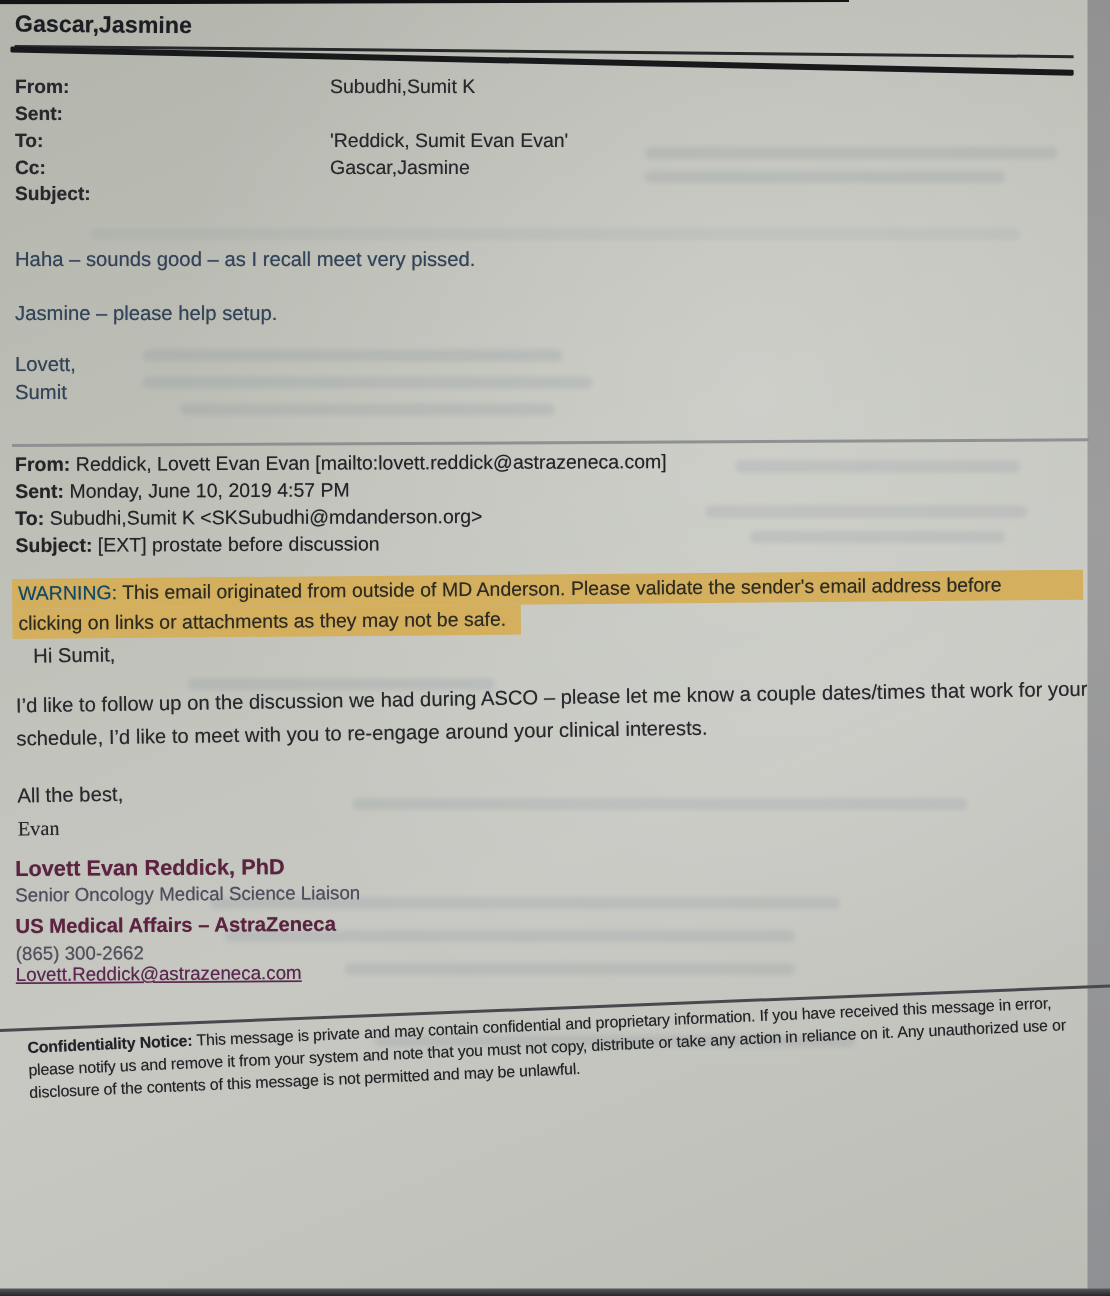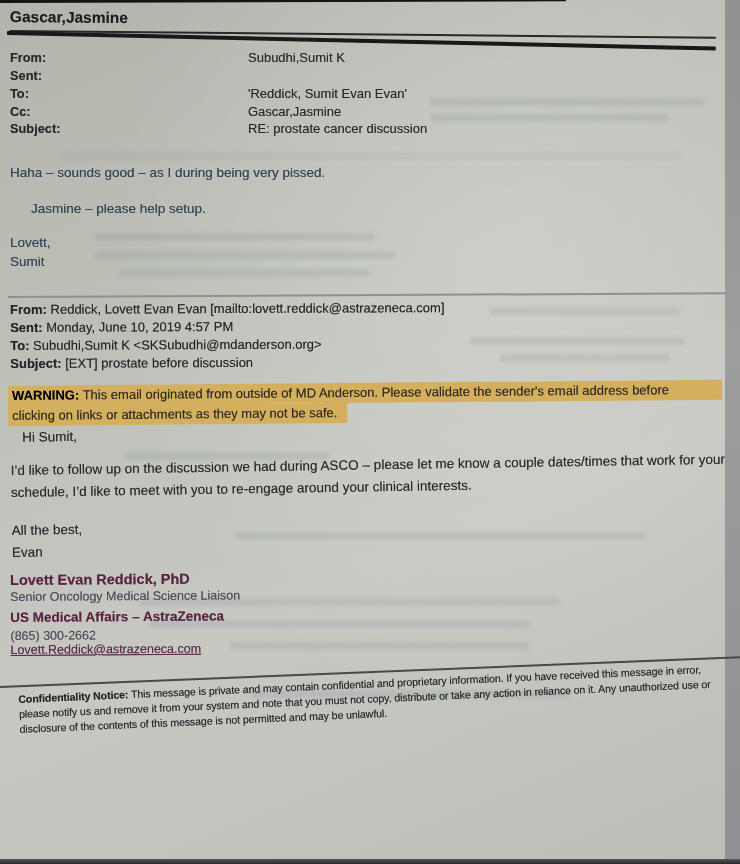--- a/index.html
+++ b/index.html
@@ -27,40 +27,40 @@
     transform:rotate(0.55deg); transform-origin:left top;
   }
   .thick-rule {
     position:absolute; left:7px; top:31px; width:709px; height:4px; background:#17191b;
     transform:rotate(1.25deg); transform-origin:left top; border-radius:1px;
   }
 
   .hdr-block { position:absolute; left:10px; top:50px; width:710px; }
   .hdr-row   { position:absolute; left:0; width:710px; height:17px; font-size:13px; color:#26282c; }
   .hdr-label { position:absolute; left:0; font-weight:bold; font-size:12.8px; }
-  .hdr-value { position:absolute; left:210px;margin-left:28px; }
+  .hdr-value { position:absolute; left:210px; }
 
   .reply { position:absolute; left:10px; top:165px; width:720px; color:#31435a; font-size:13.5px; }
   .reply div { position:absolute; left:0; white-space:nowrap; }
 
   .hr-thin {
     position:absolute; left:8px; top:296px; width:718px; height:1.5px; background:#8e9092;
     transform:rotate(-0.3deg); transform-origin:left top;
   }
 
   .fwd-block { position:absolute; left:10px; top:296px; width:720px; font-size:13px; color:#222428;
                transform:rotate(-0.25deg); transform-origin:left top; }
   .fwd-row   { position:absolute; left:0; white-space:nowrap; }
   .fwd-row b { font-weight:bold; }
 
   .banner { position:absolute; left:8px; top:386px; width:714px; font-size:13px; color:#2d2a20;
             transform:rotate(-0.5deg); transform-origin:left top; }
   .banner-line1 { display:block; width:714px; background:#d3af5e; padding:2px 4px 3px 4px; white-space:nowrap; }
   .banner-line2 { display:inline-block; background:#d3af5e; padding:2px 10px 3px 4px; white-space:nowrap; }
-  .banner b { font-weight:bold; color:#000000;text-align:right; }
+  .banner b { font-weight:normal; color:#0c4a6e;text-align:right; }
 
   .message { position:absolute; left:10px; top:430px; width:730px; font-size:13.5px; color:#26282c;
              transform:rotate(-0.9deg); transform-origin:left top; }
   .message div { position:absolute; left:0; white-space:nowrap; }
 
   .sig { position:absolute; left:10px; top:572px; width:500px;
          transform:rotate(-0.4deg); transform-origin:left top; }
   .sig div { position:absolute; left:0; white-space:nowrap; }
   .sig-name  { font-size:14.5px; font-weight:bold; color:#5e2140; }
   .sig-title { top:18px; font-size:12.5px; color:#4d4d60; }
@@ -121,27 +121,26 @@
     <div class="hdr-row soft" style="top:36px;">
       <span class="hdr-label">To:</span>
       <span class="hdr-value">'Reddick, Sumit Evan Evan'</span>
     </div>
     <div class="hdr-row soft" style="top:54px;">
       <span class="hdr-label">Cc:</span>
       <span class="hdr-value">Gascar,Jasmine</span>
     </div>
     <div class="hdr-row soft" style="top:71px;">
       <span class="hdr-label">Subject:</span>
-      <span class="hdr-value">RE: prostate cancer discussion</span>
     </div>
   </div>
 
   <div class="reply soft">
-    <div style="top:0px;">Haha – sounds good – as I during being very pissed.</div>
-    <div style="top:36px;margin-left:21px;">Jasmine – please help setup.</div>
+    <div style="top:0px;">Haha – sounds good – as I recall meet very pissed.</div>
+    <div style="top:36px;">Jasmine – please help setup.</div>
     <div style="top:70px;">Lovett,</div>
     <div style="top:89px;text-align:right;">Sumit</div>
   </div>
 
   <div class="hr-thin"></div>
 
   <div class="fwd-block soft">
     <div class="fwd-row" style="top:6px;">
       <b>From:</b><span> Reddick, Lovett Evan Evan [mailto:lovett.reddick@astrazeneca.com]</span>
     </div>
@@ -159,21 +158,21 @@
   <div class="banner soft">
     <span class="banner-line1"><b>WARNING:</b><span> This email originated from outside of MD Anderson. Please validate the sender's email address before</span></span>
     <span class="banner-line2">clicking on links or attachments as they may not be safe.</span>
   </div>
 
   <div class="message soft">
     <div style="top:0px;margin-left:12px;">Hi Sumit,</div>
     <div style="top:33px;">I’d like to follow up on the discussion we had during ASCO – please let me know a couple dates/times that work for your</div>
     <div style="top:55px;">schedule, I’d like to meet with you to re-engage around your clinical interests.</div>
     <div style="top:93px;">All the best,</div>
-    <div style="top:115px;">Evan</div>
+    <div style="top:115px;font-family:Liberation Serif, serif;">Evan</div>
   </div>
 
   <div class="sig soft">
     <div class="sig-name">Lovett Evan Reddick, PhD</div>
     <div class="sig-title">Senior Oncology Medical Science Liaison</div>
     <div class="sig-org">US Medical Affairs – AstraZeneca</div>
     <div class="sig-phone">(865) 300-2662</div>
     <div class="sig-email">Lovett.Reddick@astrazeneca.com</div>
   </div>
 

